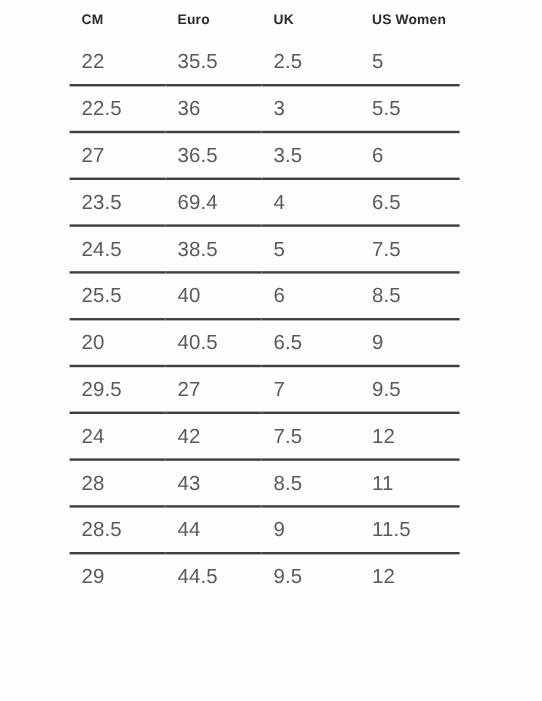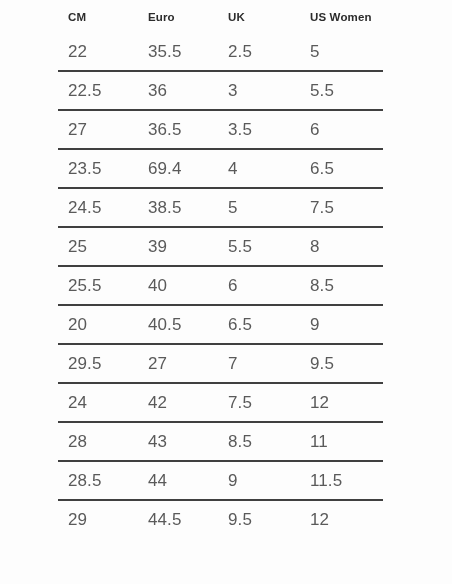--- a/index.html
+++ b/index.html
@@ -112,26 +112,20 @@
         <td>4</td>
         <td>6.5</td>
       </tr>
       <tr>
         <td>24.5</td>
         <td>38.5</td>
         <td>5</td>
         <td>7.5</td>
       </tr>
       <tr>
-        <td>25</td>
-        <td>39</td>
-        <td>5.5</td>
-        <td>8</td>
-      </tr>
-      <tr>
         <td>25.5</td>
         <td>40</td>
         <td>6</td>
         <td>8.5</td>
       </tr>
       <tr>
         <td>20</td>
         <td>40.5</td>
         <td>6.5</td>
         <td>9</td>

